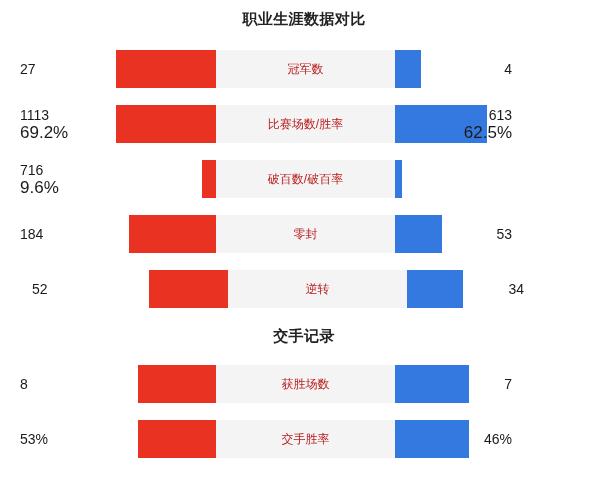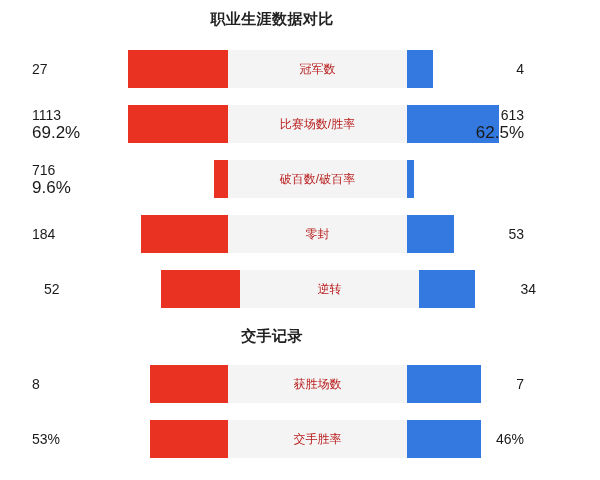--- a/index.html
+++ b/index.html
@@ -21,27 +21,28 @@
   }
   .section-title {
     position: absolute;
     left: 0;
     width: 544px;
     text-align: center;
     font-size: 15px;
     font-weight: bold;
     color: #222222;
     letter-spacing: 0.4px;
+    padding-left: 32px;
   }
   #title-career { top: 10px; }
   #title-h2h { top: 327px; }
 
   .row {
     position: absolute;
-    left: 16px;
+    left: 4px;
     width: 524px;
     height: 38px;
     text-decoration: underline;
   }
   .track {
     position: absolute;
     left: 212px;
     width: 179px;
     top: 0;
     height: 38px;

